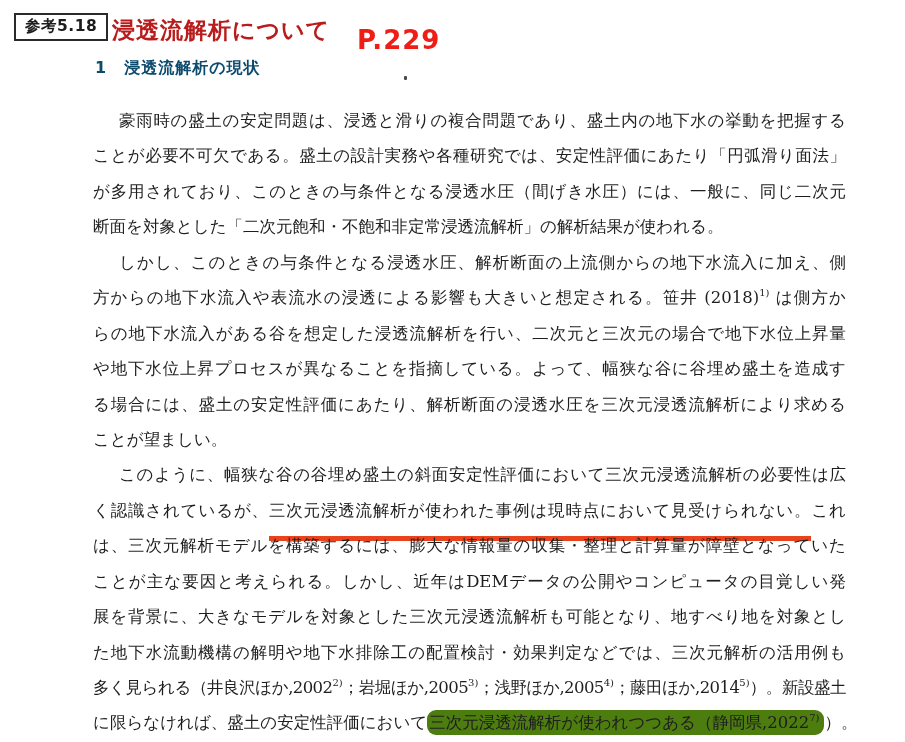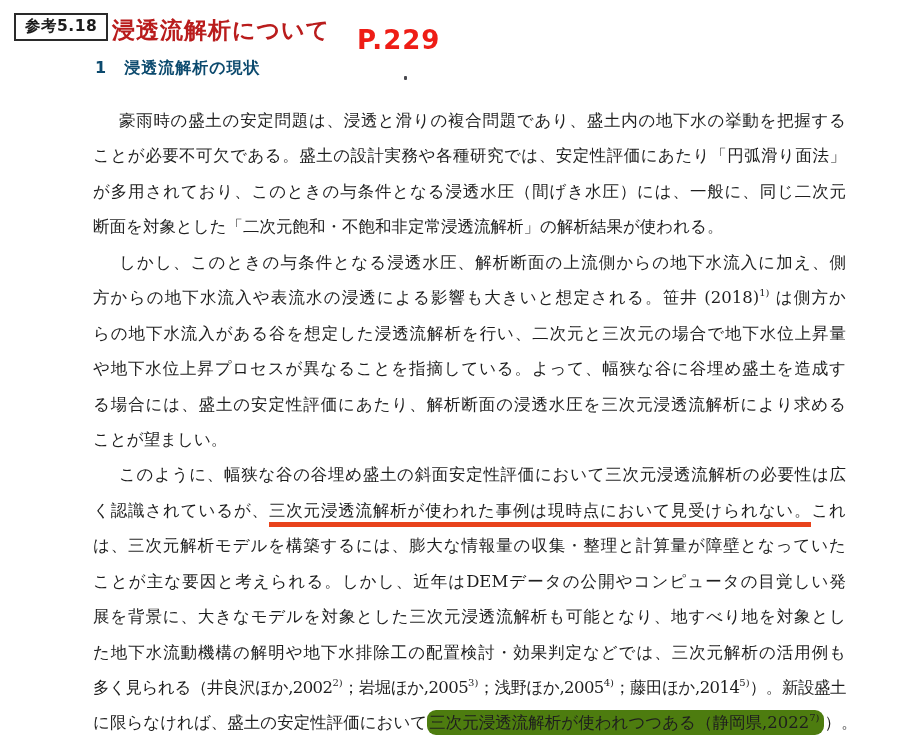--- a/index.html
+++ b/index.html
@@ -58,21 +58,21 @@
   }
   .just { text-align: justify; text-align-last: justify; white-space: normal; }
   .indent { text-indent: 26px; }
   .tight { letter-spacing: -0.6px; }
   sup.ref {
     font-size: 10px; vertical-align: 7px; letter-spacing: 0;
     line-height: 0;
   }
   .red-underline {
     border-bottom: 5px solid;
-    padding-bottom: 2px;
+    padding-bottom: 16px;
   }
   .hl {
     border-radius: 9px;
     padding: 3px 5px 3px 2px;
   }
 </style>
 </head>
 <body>
 
 <div class="page">

